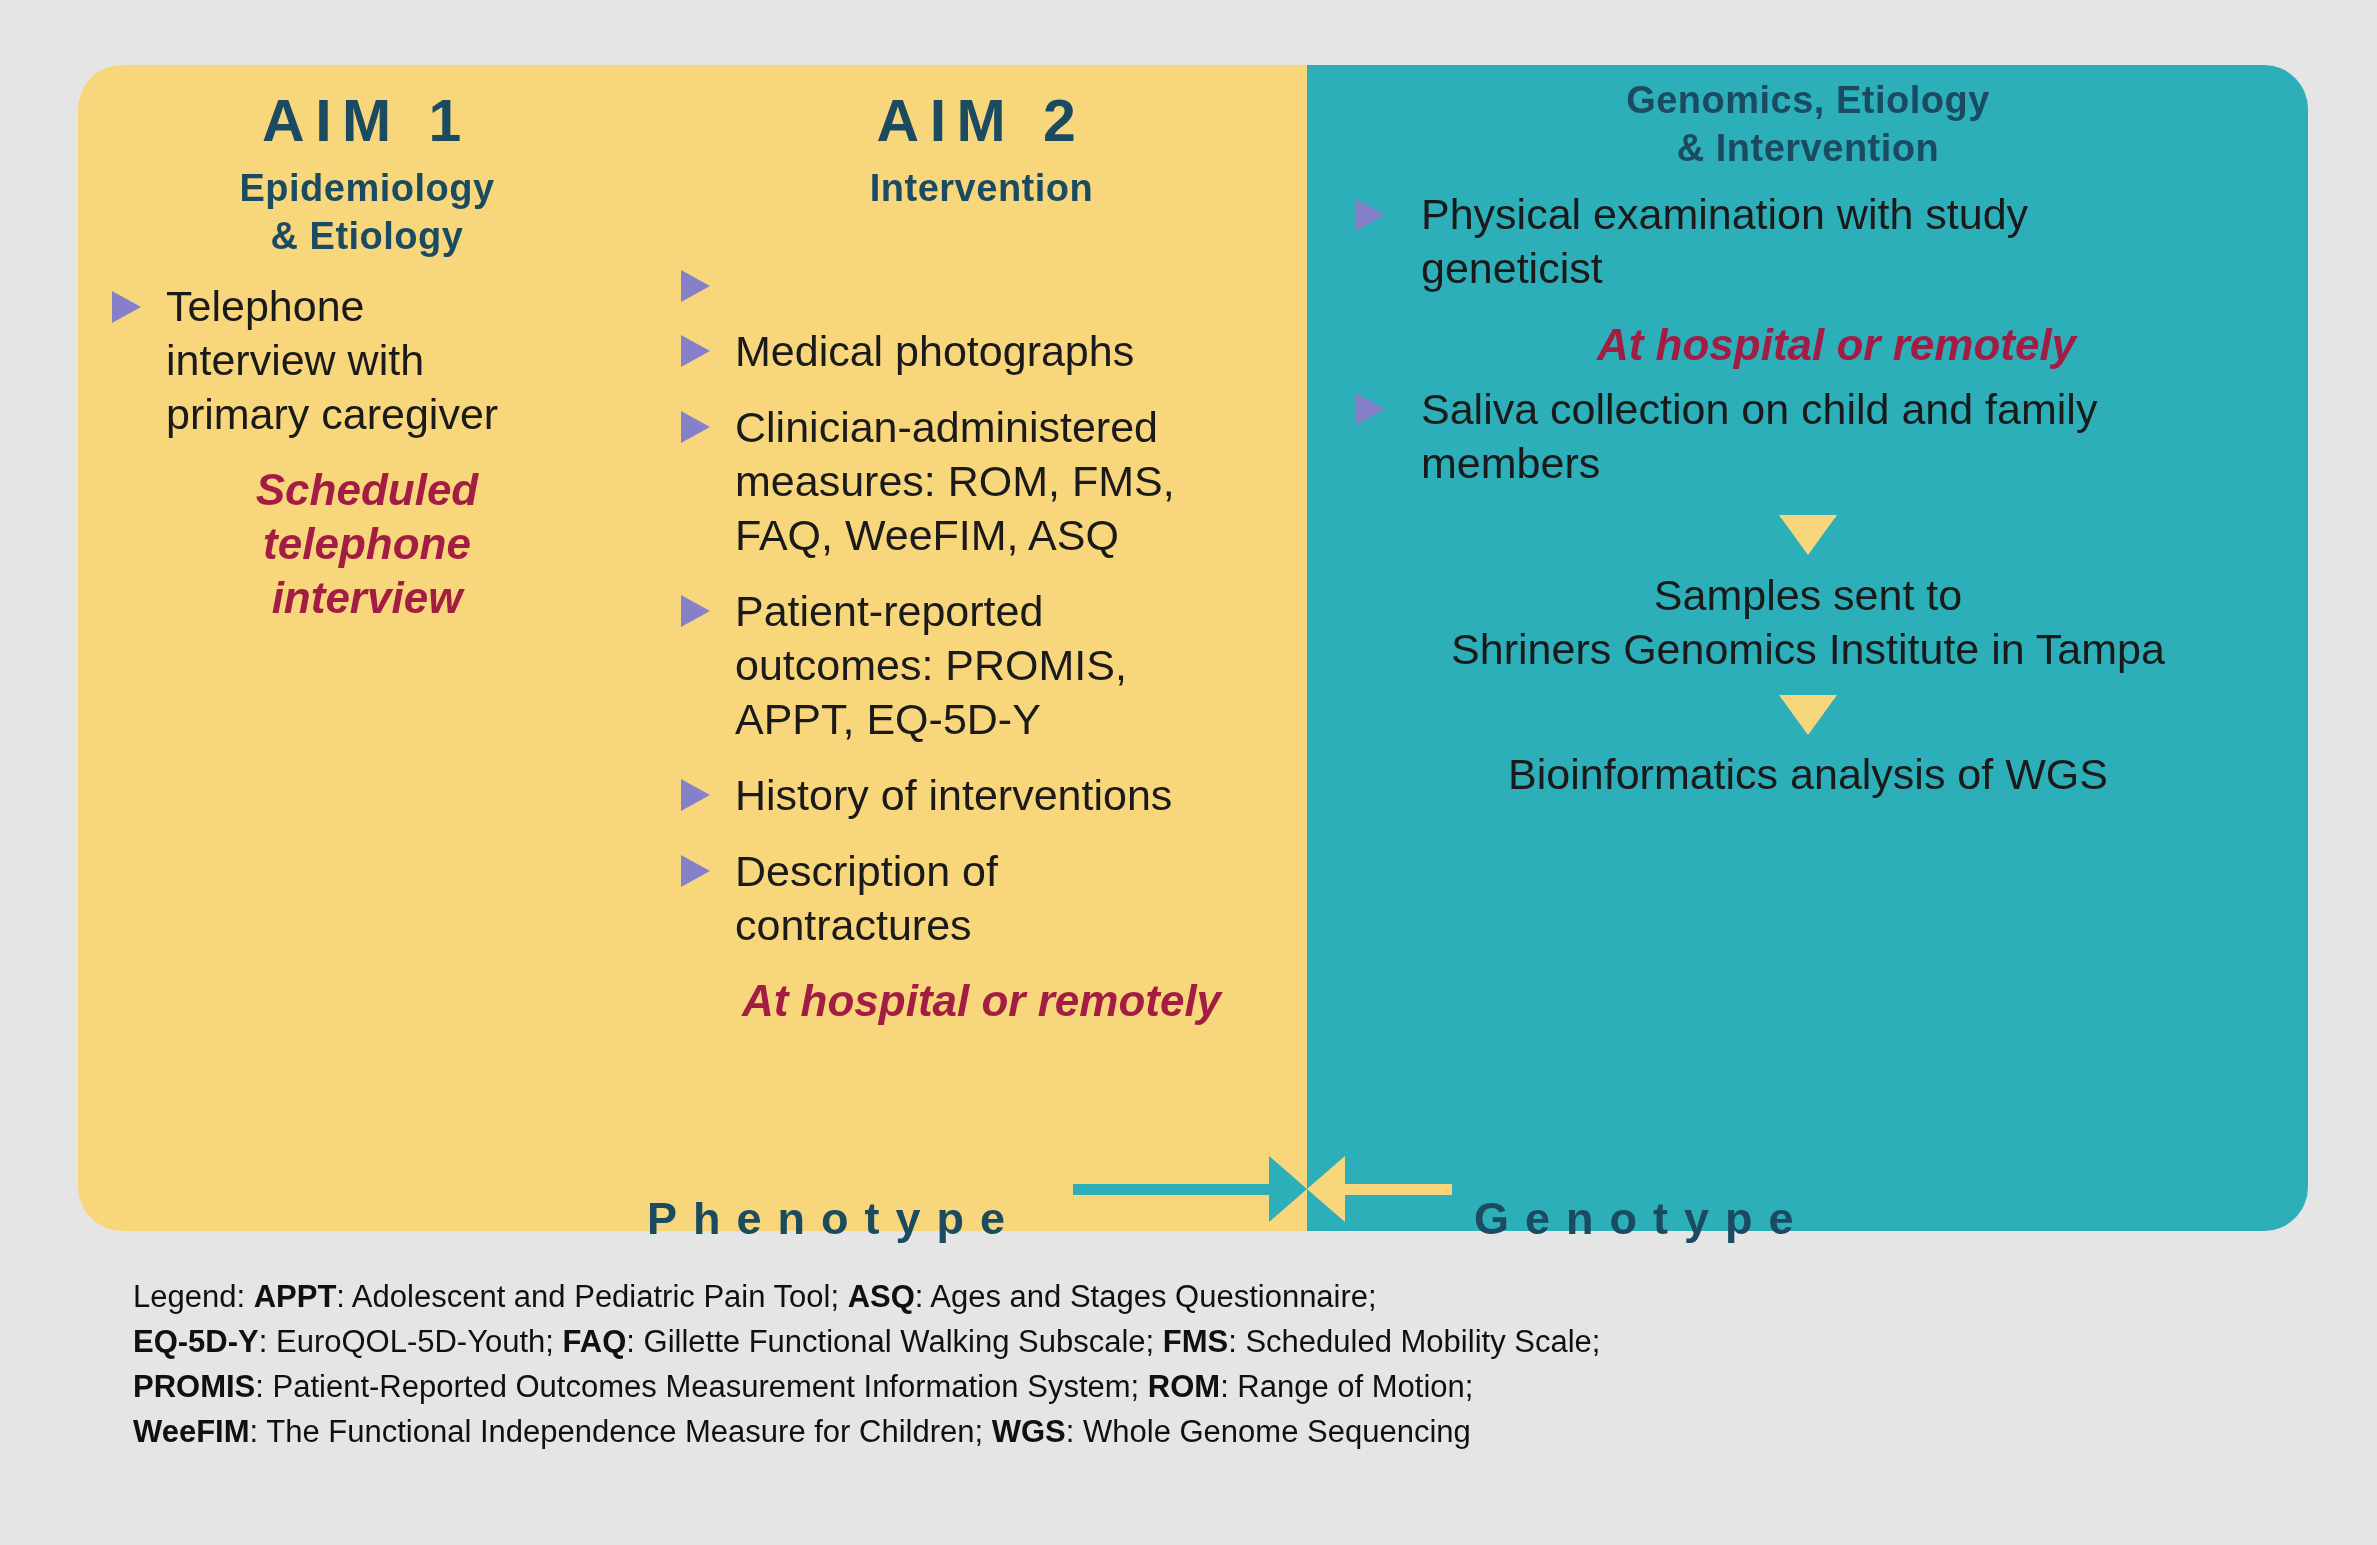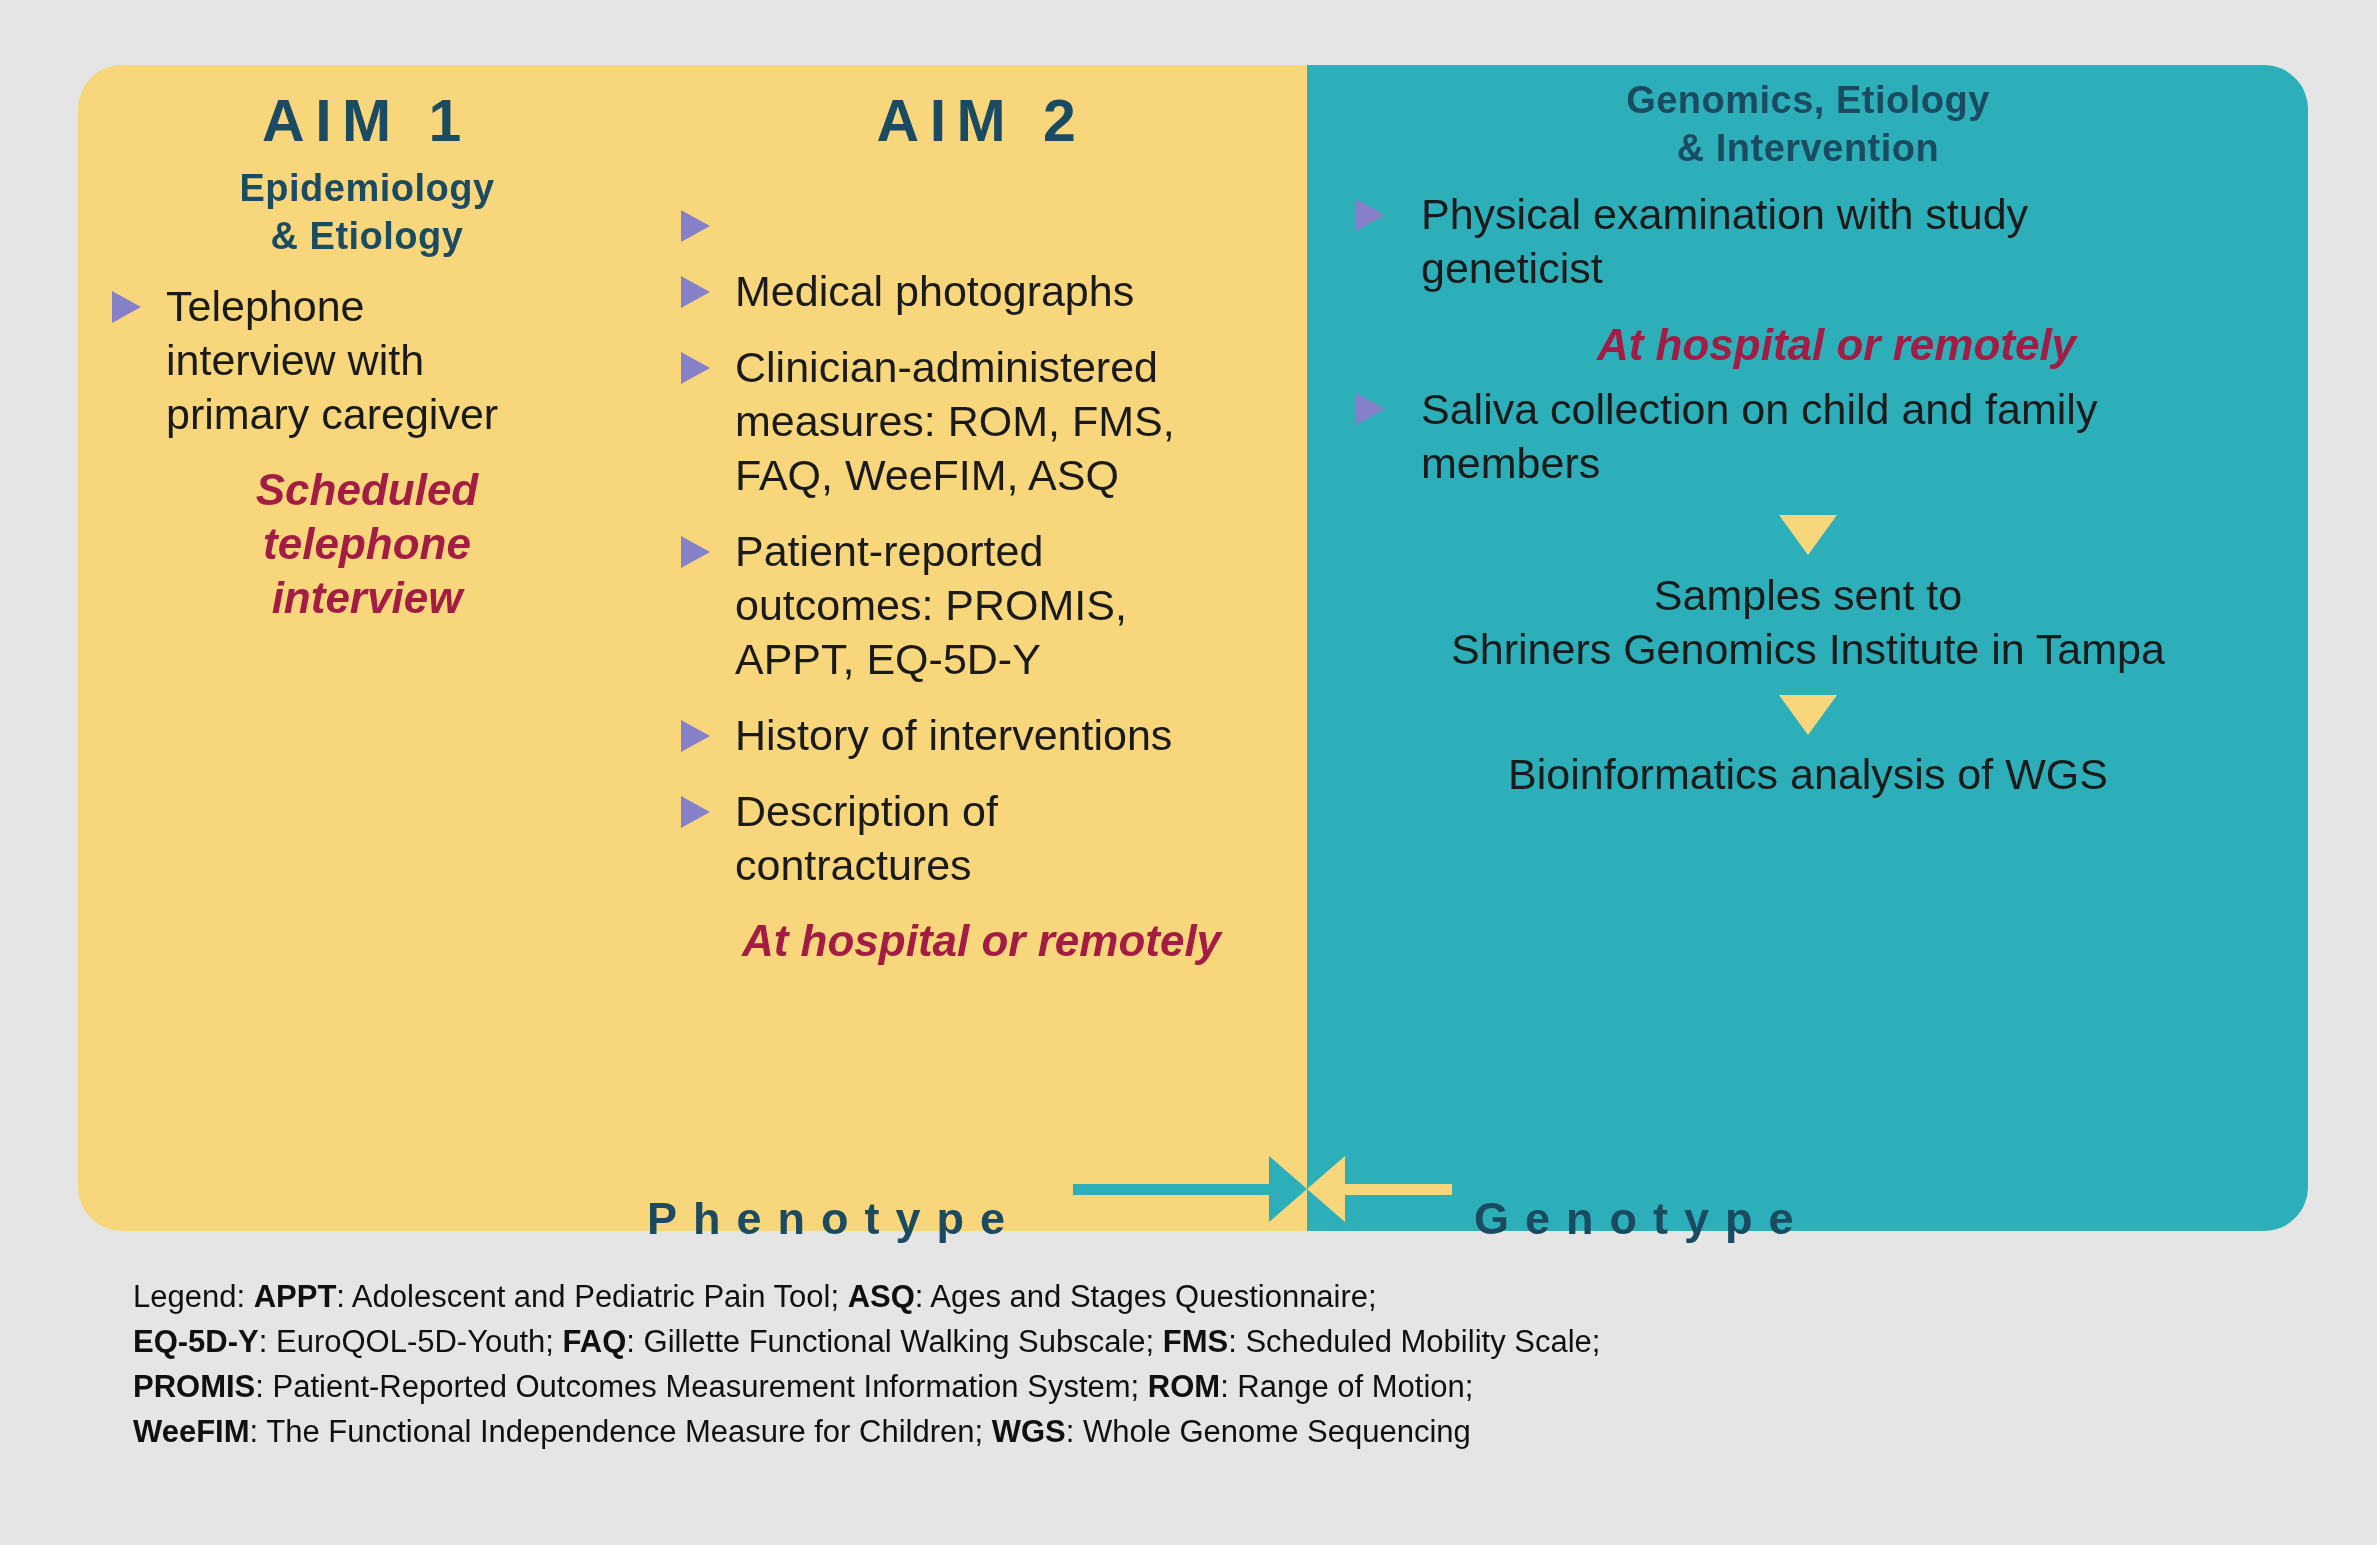--- a/index.html
+++ b/index.html
@@ -69,20 +69,21 @@
 primary caregiver</span>
         </div>
       </div>
       <div class="rednote">Scheduled
 telephone
 interview</div>
     </div>
 
     <div class="col col2">
       <div class="aim-title">AIM 2</div>
+      <div class="aim-sub">Intervention</div>
       <div class="bullets">
         <div class="bullet">
           <span class="tri-right"></span>
         </div>
         <div class="bullet">
           <span class="tri-right"></span>
           <span class="btext">Medical photographs</span>
         </div>
         <div class="bullet">
           <span class="tri-right"></span>

